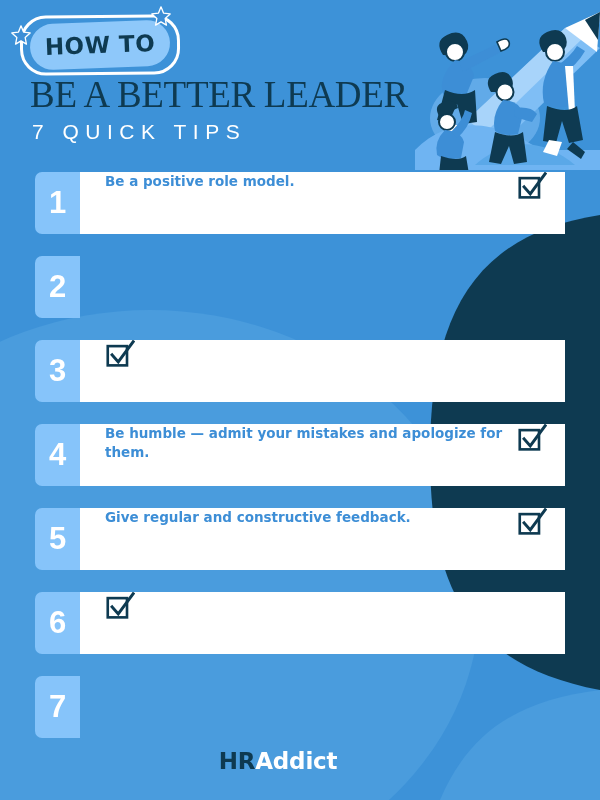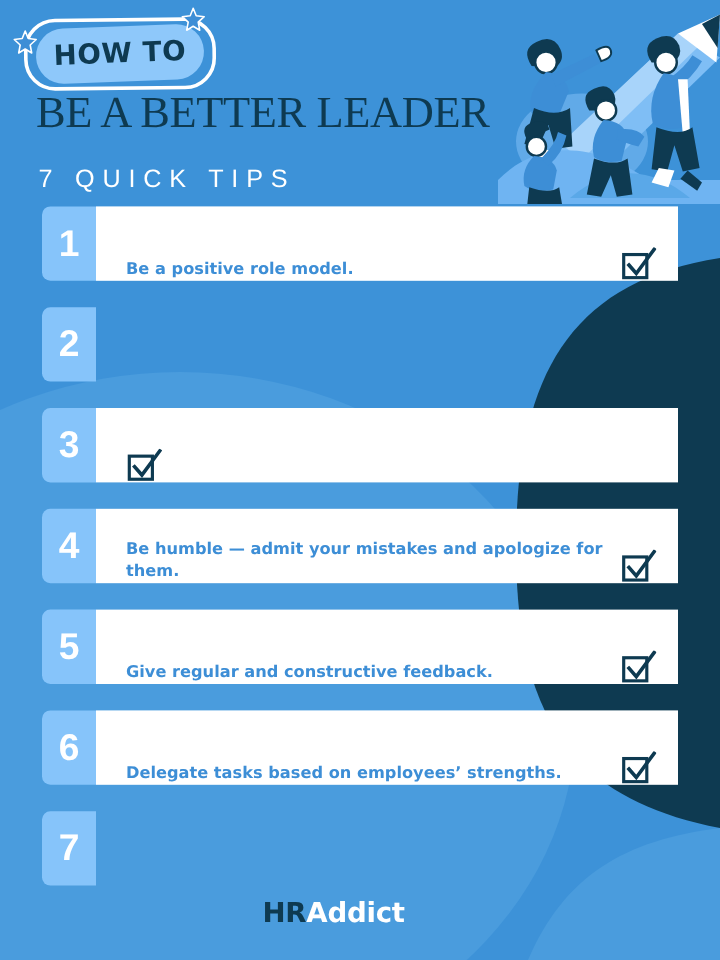--- a/index.html
+++ b/index.html
@@ -54,21 +54,20 @@
     line-height:1;
     white-space:nowrap;
   }
   .sub-title{
     position:absolute; left:32px; top:120px;
     color:#ffffff;
     font-size:21px;
     font-weight:500;
     letter-spacing:6.5px;
     white-space:nowrap;
-    margin-top:18px;
   }
 
   
   .tips{ position:absolute; left:0; top:172px; width:600px; z-index:3; }
   .tip-row{
     position:relative;
     height:62px;
     margin-bottom:22px;
     display:flex;
     align-items:stretch;
@@ -83,21 +82,21 @@
     font-size:31px;
     font-weight:bold;
     flex:0 0 45px;
     position:relative;
     z-index:2;
   }
   .tip-card{
     flex:1;
     margin-right:35px;
     background:#ffffff;
-    display:flex; align-items:flex-end;
+    display:flex; align-items:flex-start;
     padding:0 18px 0 25px;
     position:relative;
     z-index:3;
   }
   .tip-text{
     flex:1;
     color:#3d8ed6;
     font-size:13.5px;
     font-weight:bold;
     line-height:1.38;
@@ -257,21 +256,20 @@
             <path d="M8 17 L15 25 L32 2" fill="none" stroke="#0e3a51" stroke-width="3.4" stroke-linecap="square" stroke-linejoin="miter"></path>
           </svg>
         </div>
       </div>
     </div>
     <div class="tip-row">
       <div class="tip-num">
         <span>6</span>
       </div>
       <div class="tip-card">
-        <div class="tip-text">Delegate tasks based on employees’ strengths.</div>
         <div class="tip-check">
           <svg viewBox="0 0 34 32" width="30" height="28">
             <rect x="3" y="7" width="22" height="22" fill="none" stroke="#0e3a51" stroke-width="3"></rect>
             <path d="M8 17 L15 25 L32 2" fill="none" stroke="#0e3a51" stroke-width="3.4" stroke-linecap="square" stroke-linejoin="miter"></path>
           </svg>
         </div>
       </div>
     </div>
     <div class="tip-row">
       <div class="tip-num">

